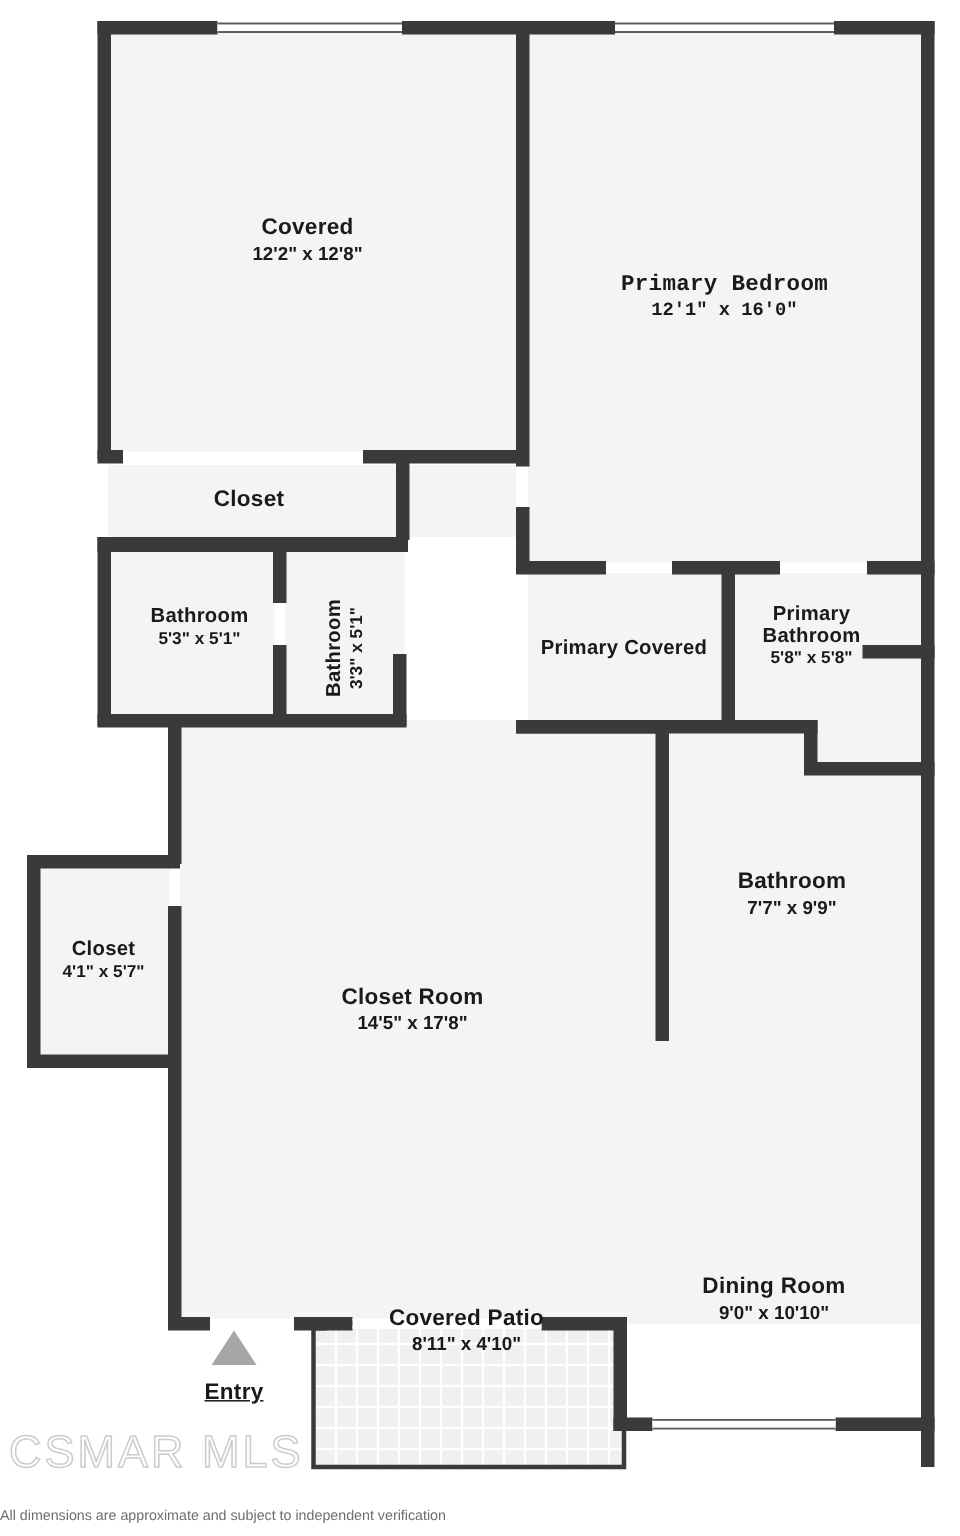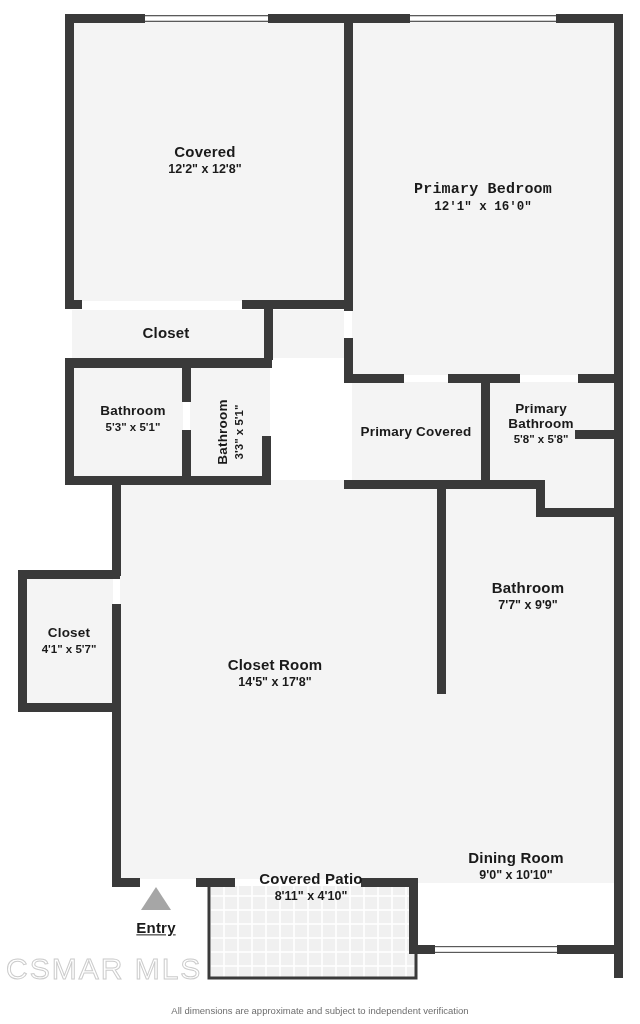--- a/index.html
+++ b/index.html
@@ -73,21 +73,21 @@
     opacity: 0.95;
     user-select: none;
     font-weight: 300;
   }
 
   #disclaimer {
     position: absolute;
     left: 0;
     top: 1005px;
     width: 640px;
-    text-align: center;
+    text-align: left;
     font-size: 9.5px;
     color: #6e6e6e;
     font-family: "Liberation Sans", "DejaVu Sans", sans-serif;
   }
 </style>
 </head>
 <body>
 
 <svg id="plan" viewBox="0 0 640 1024" xmlns="http://www.w3.org/2000/svg">
 

